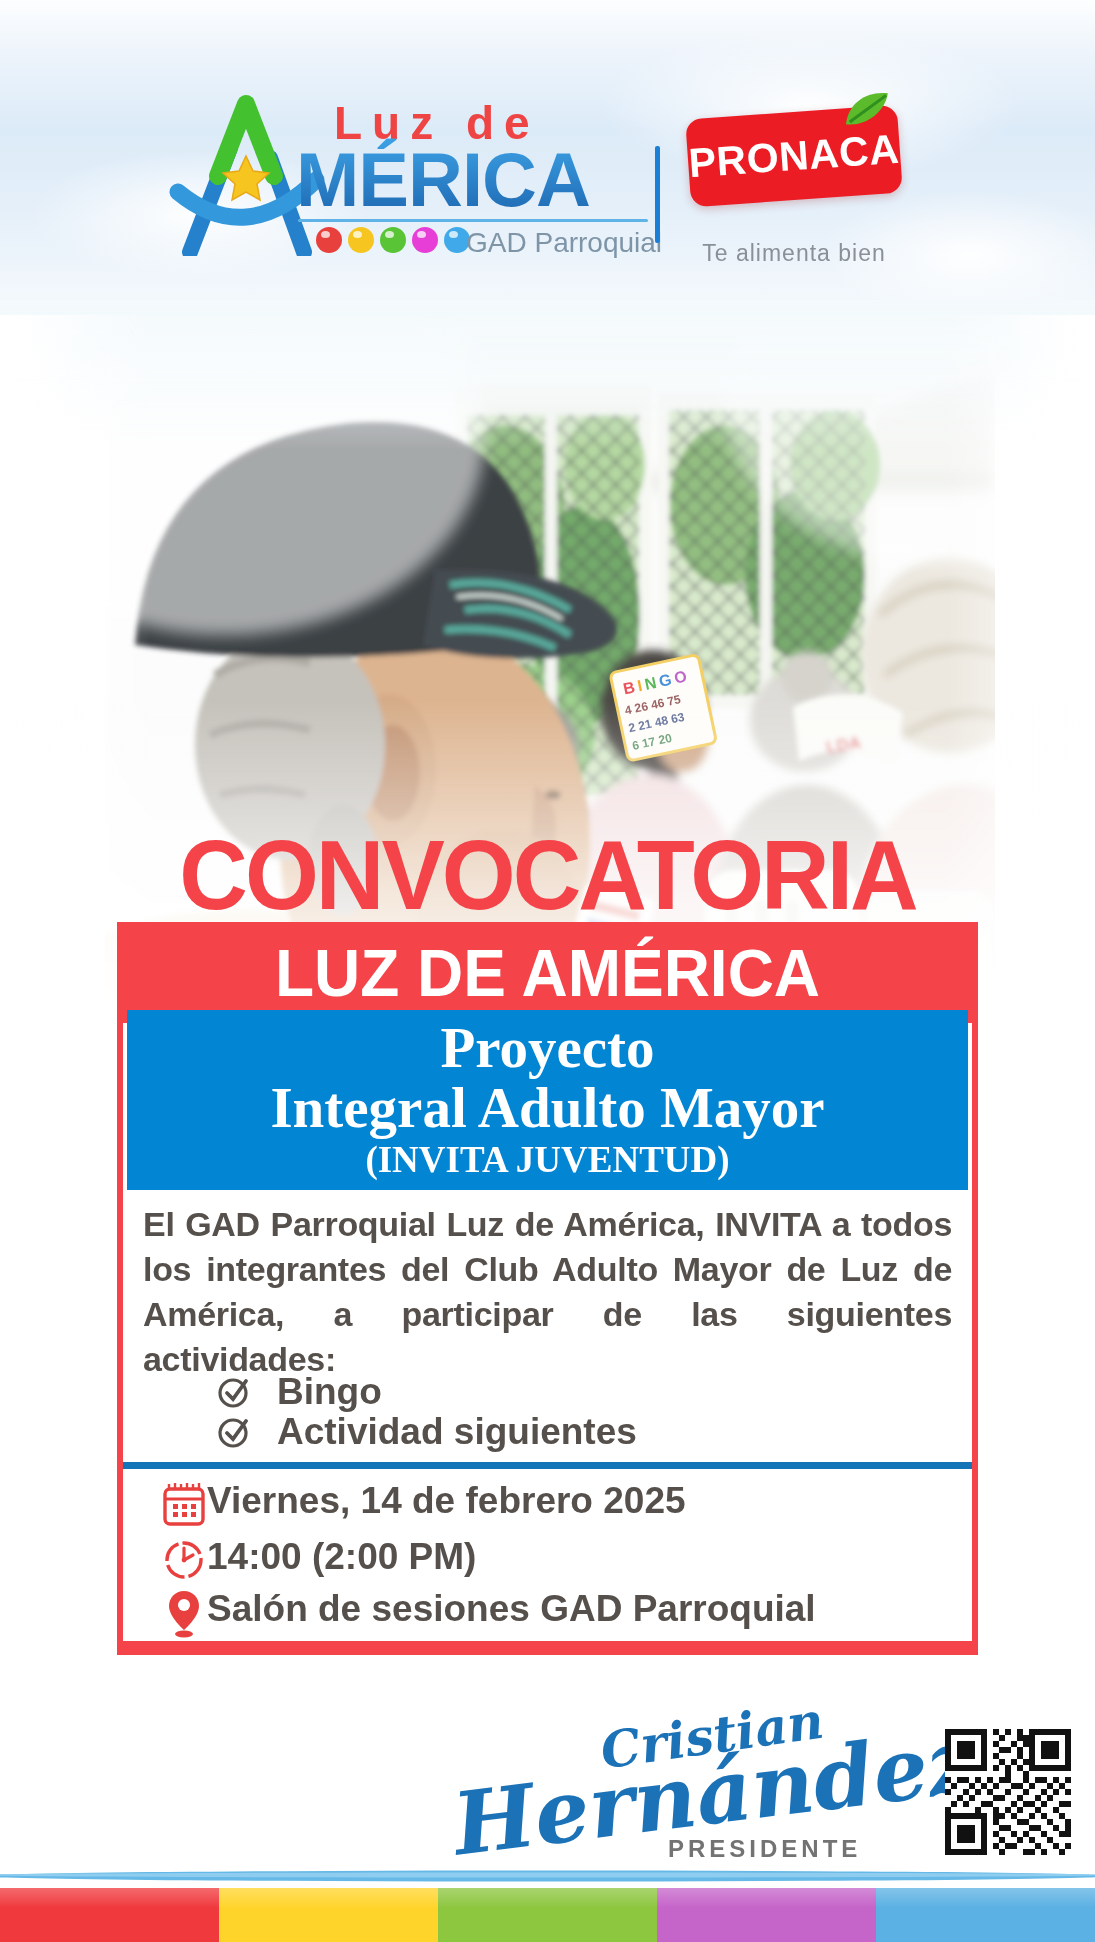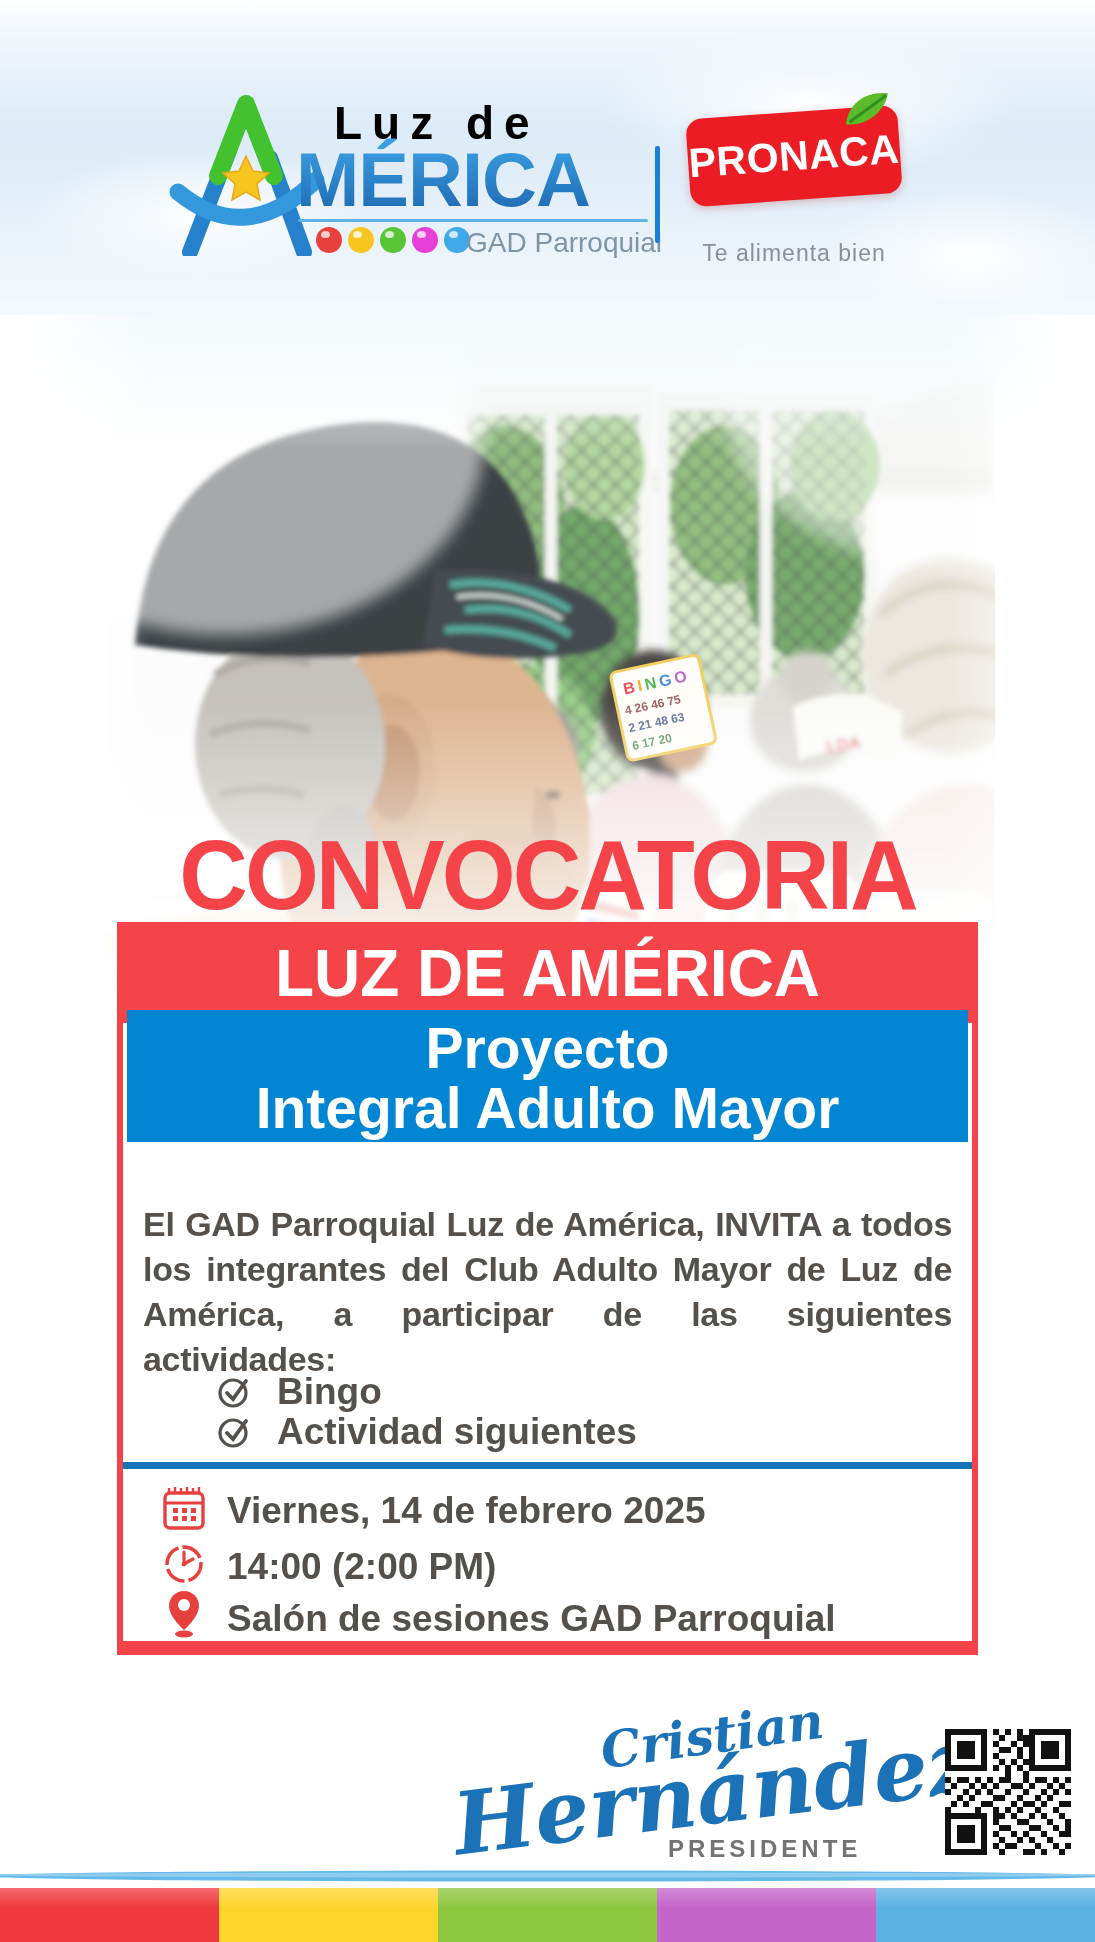--- a/index.html
+++ b/index.html
@@ -8,21 +8,21 @@
     position:relative;width:1095px;height:1942px;overflow:hidden;background:#fff;
     font-family:"Liberation Sans",sans-serif;
   }
   .abs{position:absolute;}
   
   #sky{left:0;top:0;width:1095px;height:760px;
     background:linear-gradient(180deg,#fdfeff 0%,#edf4fb 7%,#dcebf8 17%,#e4eff9 27%,#f1f7fc 38%,#ffffff 52%);}
   .cloud{position:absolute;background:radial-gradient(closest-side,rgba(255,255,255,.95),rgba(255,255,255,0));border-radius:50%;}
   
   #brand-mark{left:168px;top:86px;}
-  #brand-line1{left:334px;top:96px;font-size:46px;font-weight:bold;color:#000000;letter-spacing:10px;}
+  #brand-line1{left:334px;top:96px;font-size:46px;font-weight:bold;color:#ef4444;letter-spacing:10px;}
   #brand-line2{left:296px;top:136px;font-size:76px;font-weight:bold;letter-spacing:-1px;
     background:linear-gradient(180deg,#3EA3E6 0%,#1B64AE 100%);-webkit-background-clip:text;background-clip:text;color:transparent;}
   #brand-underline{left:298px;top:219px;width:350px;height:3px;background:#5FB3E6;border-radius:2px;}
   .dot{position:absolute;top:227px;width:26px;height:26px;border-radius:50%;}
   .dot i{position:absolute;left:5px;top:4px;width:9px;height:7px;border-radius:50%;background:rgba(255,255,255,.75);}
   #brand-tagline{left:466px;top:227px;font-size:28px;color:#7E95A8;}
   #logo-divider{left:655px;top:146px;width:5px;height:97px;background:#1A7FD6;border-radius:2px;}
   #sponsor-box{left:688px;top:112px;width:212px;height:88px;background:#EC1C24;border-radius:16px;
     transform:rotate(-4deg);display:flex;align-items:center;justify-content:center;
     box-shadow:0 3px 8px rgba(160,30,30,.25);}
@@ -42,31 +42,31 @@
   #headline{left:0;top:828px;width:1095px;text-align:center;color:#F4444A;
     font-size:95px;font-weight:bold;letter-spacing:-3px;line-height:1;transform:scaleY(1.04);}
   
   #box{left:117px;top:922px;width:861px;height:733px;background:#fff;}
   #box .edge-l{position:absolute;left:0;top:85px;bottom:0;width:6px;background:#F4444A;}
   #box .edge-r{position:absolute;right:0;top:85px;bottom:0;width:6px;background:#F4444A;}
   #box .edge-b{position:absolute;left:0;right:0;bottom:0;height:14px;background:#F4444A;}
   #banner-red{position:absolute;left:0;top:0;width:100%;height:101px;background:#F4444A;
     display:flex;align-items:center;justify-content:center;}
   #banner-red span{color:#fff;font-size:64px;font-weight:bold;letter-spacing:0;transform:scaleY(1.05);}
-  #banner-blue{position:absolute;left:10px;right:10px;top:88px;height:132px;background:#0285D3;
-    text-align:center;color:#fff;padding-top:8px;}
+  #banner-blue{position:absolute;left:10px;right:10px;top:88px;height:180px;background:#0285D3;
+    text-align:center;color:#fff;padding-top:8px;font-family:Liberation Serif, serif;}
   .proj-line{font-size:57px;font-weight:bold;line-height:60px;transform:scaleY(1.0);}
   .proj-sub{font-size:37px;font-weight:bold;line-height:44px;letter-spacing:0;}
   #body-par{position:absolute;left:26px;right:26px;top:280px;color:#55504B;
     font-size:34px;font-weight:bold;line-height:45px;text-align:justify;letter-spacing:-.3px;word-spacing:1px;}
   .check-item{position:absolute;left:100px;height:40px;display:flex;align-items:center;gap:24px;}
   .check-item .lbl{font-size:37px;font-weight:bold;color:#55504B;white-space:nowrap;}
   #check-1{top:450px;} #check-2{top:490px;}
   #divider{position:absolute;left:6px;right:6px;top:540px;height:7px;background:#1374B8;}
-  .info-row{position:absolute;left:44px;display:flex;align-items:flex-end;gap:20px;height:52px;}
+  .info-row{position:absolute;left:44px;display:flex;align-items:flex-start;height:52px;}
   .info-row .txt{font-size:37px;font-weight:bold;color:#55504B;white-space:nowrap;}
   #row-date{top:558px;} #row-time{top:614px;} #row-place{top:666px;}
   
   #sig-first{left:600px;top:1706px;font-family:"DejaVu Serif",serif;font-style:italic;font-weight:bold;
     font-size:50px;color:#1C72B7;transform:rotate(-8deg);}
   #sig-last{left:452px;top:1742px;font-family:"DejaVu Serif",serif;font-style:italic;font-weight:bold;
     font-size:86px;color:#1C72B7;transform:rotate(-7deg);}
   #sig-role{left:668px;top:1835px;font-size:24px;font-weight:bold;color:#737373;letter-spacing:4px;}
   #qr{left:945px;top:1729px;width:126px;height:126px;background:#fff;}
   

